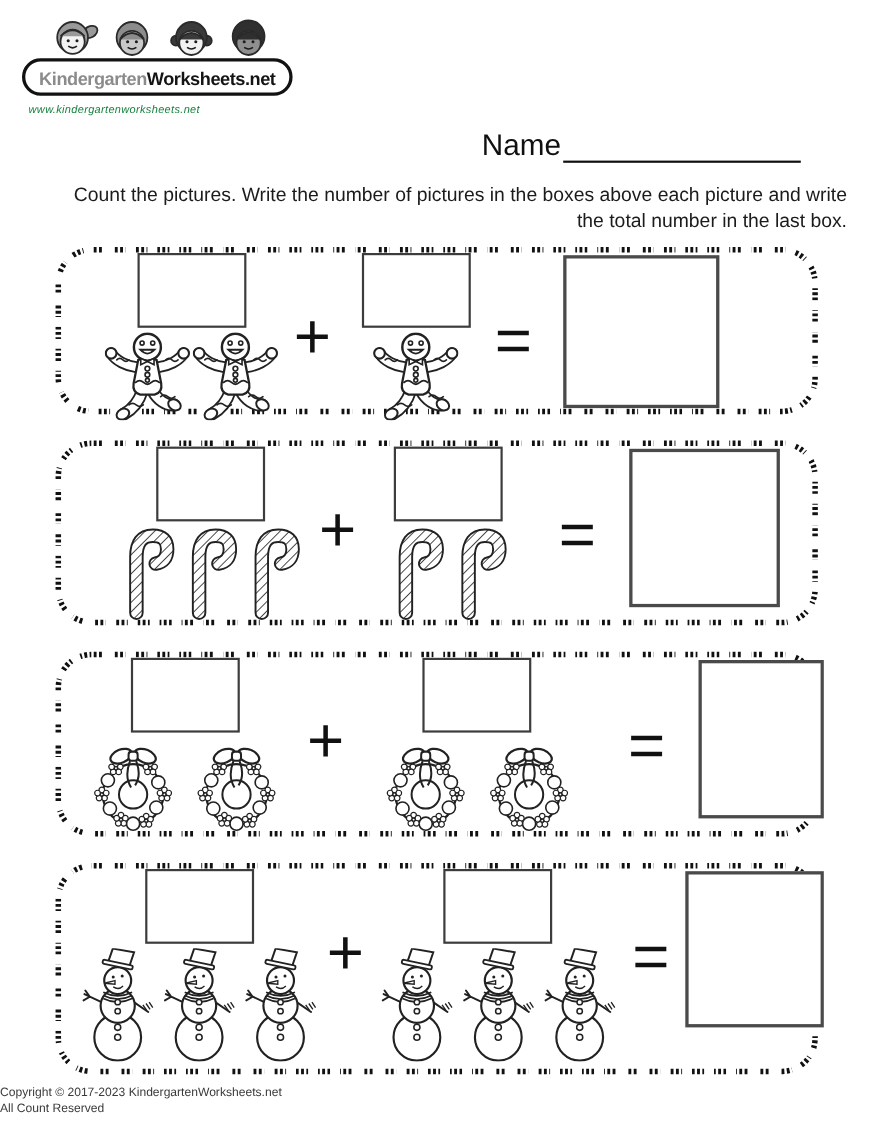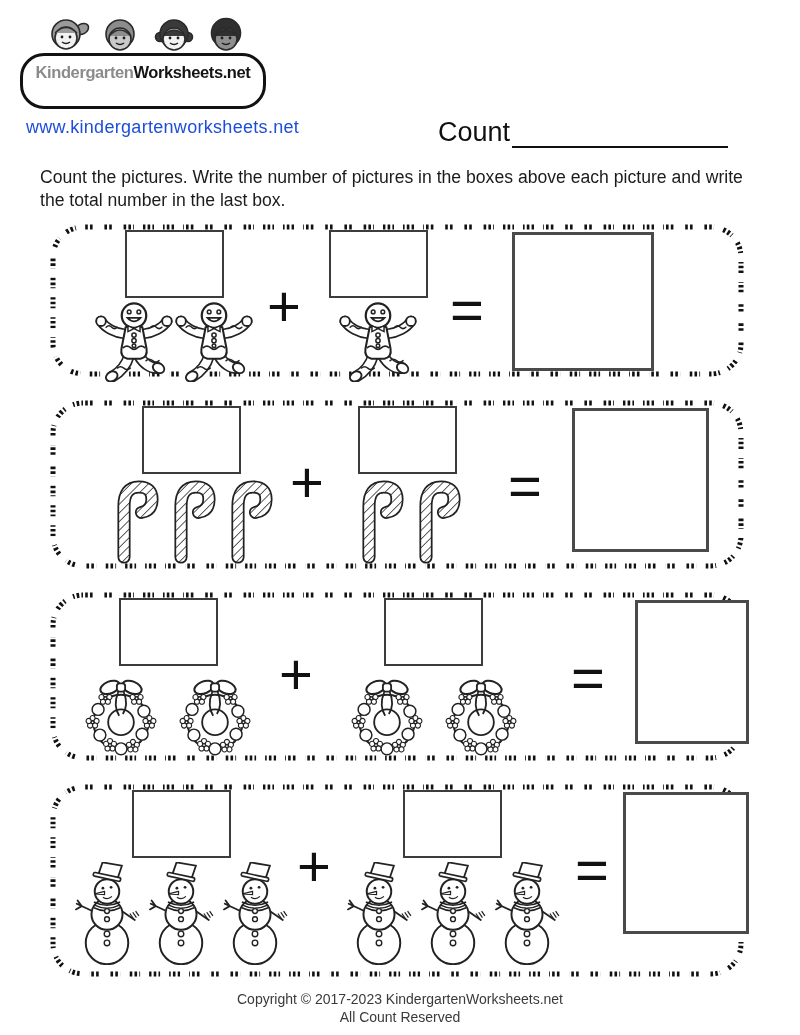--- a/index.html
+++ b/index.html
@@ -5,30 +5,30 @@
   html,body{margin:0;padding:0;background:#fff;}
   .page{
     position:relative;width:800px;height:1035px;background:#ffffff;overflow:hidden;
     font-family:"Liberation Sans", sans-serif;color:#161616;
   }
   
   .logo{position:absolute;left:20px;top:12px;width:246px;}
   .kids{display:block;margin:0 0 -9px 14px;position:relative;z-index:0;}
   .brand-banner{
     position:relative;z-index:1;background:#fff;border:3.5px solid #121212;border-radius:24px;
-    padding:7px 6px 24px 6px;text-align:center;font-weight:bold;font-size:16.5px;letter-spacing:-0.4px;white-space:nowrap;
+    padding:7px 6px 2px 6px;text-align:center;font-weight:bold;font-size:16.5px;letter-spacing:-0.4px;white-space:nowrap;
   }
   .brand-gray{color:#8b8b8b;}
   .brand-black{color:#141414;}
-  .website{margin-top:8px;margin-left:6px;font-size:18px;color:#1d4ed8;letter-spacing:.3px;}
+  .website{margin-top:8px;margin-left:6px;font-size:10px;color:#15803d;letter-spacing:.3px;font-style:italic;}
   
   .title{position:absolute;left:272px;top:30px;width:500px;font-size:31px;color:#101010;letter-spacing:.2px;white-space:nowrap;}
   .name-row{position:absolute;left:438px;top:116px;font-size:27px;color:#101010;display:flex;align-items:flex-end;}
   .name-line{display:inline-block;width:216px;border-bottom:2.2px solid #101010;height:30px;margin-left:2px;}
-  .instructions{position:absolute;left:40px;top:166px;width:730px;font-size:17.6px;line-height:1.32;color:#1b1b1b;}
+  .instructions{position:absolute;left:40px;top:166px;width:730px;font-size:17.6px;line-height:1.32;color:#1b1b1b;text-align:right;}
   
   #problems{position:absolute;left:45px;top:219px;width:704px;display:flex;flex-direction:column;gap:13px;}
   .problem-row{position:relative;display:flex;align-items:flex-start;overflow:hidden;background:#fff;}
   .row-0{height:163px;padding-left:50px;}
   .row-1{height:179px;padding-left:62px;}
   .row-2{height:179px;padding-left:30px;}
   .row-3{height:203px;padding-left:26px;}
   .stitch{position:absolute;inset:0;pointer-events:none;}
   .addend-group{display:flex;flex-direction:column;align-items:center;margin-top:11px;position:relative;z-index:1;}
   .count-box{width:95px;height:64px;background:#fff;border:2.6px solid #3c3c3c;margin-bottom:4px;}
@@ -44,21 +44,21 @@
   .row-3 .op.plus{margin-left:6px;}
   .row-3 .g2{margin-left:12px;}
   .row-3 .op.equals{margin-left:12px;}
   .row-3 .answer-box{margin-left:14px;height:136px;}
   
   .pic-gingerbread{width:78px;height:82px;}
   .pic-candycane{width:49px;height:88px;margin:0 3px;}
   .pic-wreath{width:88px;height:88px;margin:0 2px;}
   .pic-snowman{width:72px;height:103px;}
   
-  .footer{position:absolute;left:0;bottom:9px;width:100%;text-align:center;font-size:14px;color:#3a3a3a;line-height:1.3;}
+  .footer{position:absolute;left:0;bottom:20px;width:100%;font-size:11px;color:#3a3a3a;line-height:1.3;}
 </style>
 </head>
 <body>
 
 <svg width="0" height="0" style="position:absolute" aria-hidden="true">
   <defs>
     <pattern id="hatch" patternUnits="userSpaceOnUse" width="7" height="7" patternTransform="rotate(45)">
       <rect width="7" height="7" fill="#fff"></rect>
       <line x1="0" y1="0" x2="0" y2="7" stroke="#222" stroke-width="1.7"></line>
     </pattern>
@@ -190,21 +190,21 @@
           <path d="M82 31 q4 3 8 0"></path>
         <path d="M136 31 q4 3 8 0"></path>
           <path d="M188 31 q4 3 8 0"></path>
       </g>
     </svg>
     <div class="brand-banner"><span class="brand-gray">Kindergarten</span><span class="brand-black">Worksheets.net</span></div>
     <div class="website">www.kindergartenworksheets.net</div>
   </div>
 
   <div class="name-row">
-    <span>Count</span>
+    <span>Name</span>
     <span class="name-line"></span>
   </div>
   <div class="instructions">Count the pictures. Write the number of pictures in the boxes above each picture and write the total number in the last box.</div>
 
   <div id="problems">
   <div class="problem-row row-0">
     <svg class="stitch" width="704" height="163" viewBox="0 0 704 163">
           <rect x="8" y="8" width="688" height="147" rx="30" fill="none" stroke="#111" stroke-width="5" stroke-dasharray="11 9"></rect>
           <rect x="8" y="8" width="688" height="147" rx="30" fill="none" stroke="#fff" stroke-width="6.5" stroke-dasharray="2.2 2.6"></rect>
         </svg>

